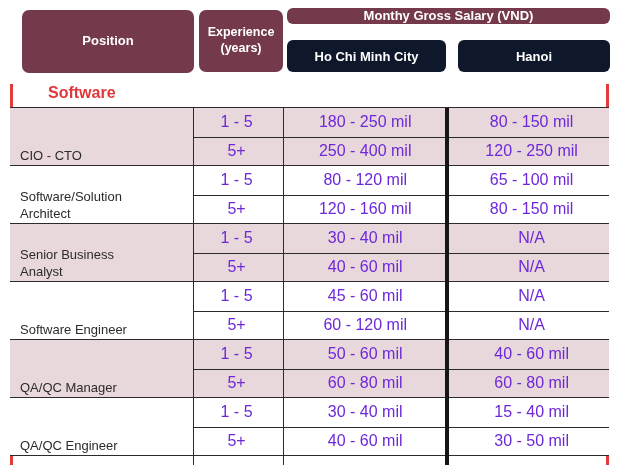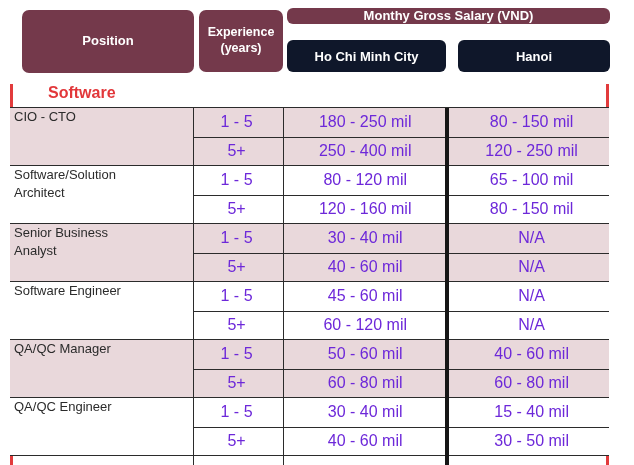--- a/index.html
+++ b/index.html
@@ -49,22 +49,22 @@
   #red-right{left:606px;}
 
   
   #body-top-line{position:absolute;left:10px;top:107px;width:599px;height:1px;background:#2b2b2b;}
   #tbody{position:absolute;left:10px;top:108px;width:599px;}
   .group{position:relative;height:57px;border-bottom:1px solid #2b2b2b;}
   .group.pink{background:#e9d8db;}
   .group.white{background:#ffffff;}
   .pos-cell{
     position:absolute;left:0;top:0;width:183px;height:100%;
-    display:flex;align-items:flex-start;
-    padding-left:4px;box-sizing:border-box;
+    display:flex;align-items:flex-end;
+    padding-left:10px;box-sizing:border-box;
     font-size:13px;color:#2b2b2b;line-height:1.35;
   }
   .pos-cell span{max-width:132px;}
   .sub-row{position:absolute;left:183px;right:0;height:28.5px;display:flex;}
   .sub-row.r1{top:0;}
   .sub-row.r2{top:28.5px;}
   .cell{
     display:flex;align-items:center;justify-content:center;
     font-size:16px;color:#6d28d9;
   }

